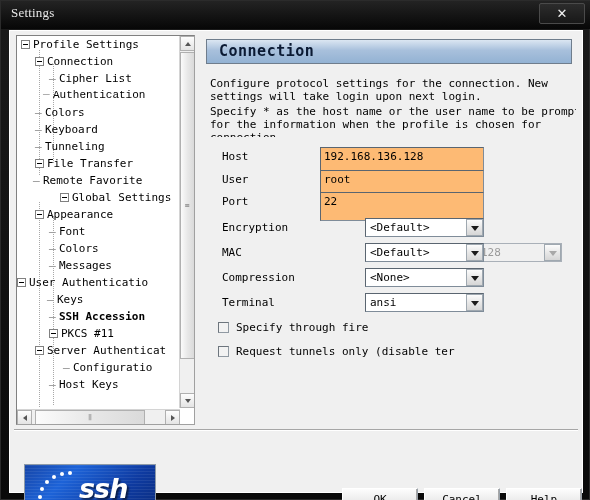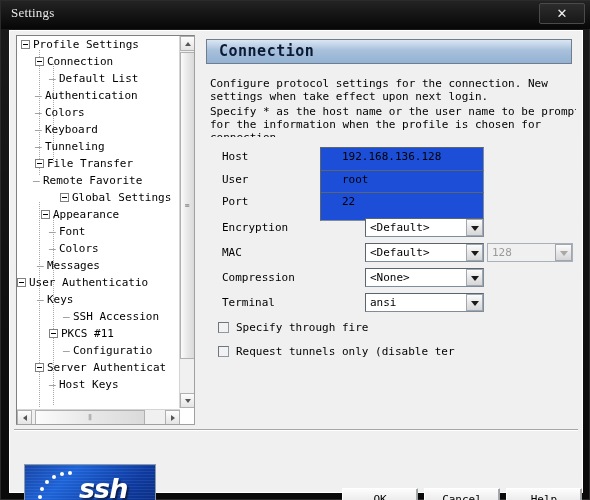--- a/index.html
+++ b/index.html
@@ -226,28 +226,28 @@
     left: 12px; top: 3px;
     font-family: "DejaVu Sans Mono", "Liberation Mono", monospace;
     font-size: 11px;
     color: #000000;
     white-space: nowrap;
   }
   .ftext {
     position: absolute;
     left: 110px; top: 0;
     width: 164px; height: 29px;
-    background: #1d4ed8;
+    background: #fdba74;
     border: 1px solid #7f8c99;
     border-top-color: #5a6570;
     border-left-color: #5a6570;
     font-family: "DejaVu Sans Mono", "Liberation Mono", monospace;
     font-size: 11px;
     color: #000000;
-    padding: 0 0 0 21px;
+    padding: 0 0 0 3px;
     line-height: 17px;
     white-space: nowrap;
     overflow: hidden;
     cursor: text;
   }
   .fcombo {
     position: absolute;
     left: 155px; top: 0;
     width: 119px; height: 19px;
     background: #ffffff;
@@ -285,21 +285,21 @@
   .fcombo.disabled {
     background: #f0f0f0;
     border-color: #a9b0b8;
   }
   .fcombo.disabled .cval { color: #9a9a9a; }
   .fcombo.disabled .cbtn::after { border-top-color: #a8a8a8; }
 
   
   #keylen-combo {
     position: absolute;
-    left: 285px; top: 208px;
+    left: 274px; top: 208px;
     width: 86px; height: 19px;
   }
 
   
   .chkrow {
     position: absolute;
     left: 16px;
     height: 16px;
   }
   .chkbox {
@@ -397,38 +397,38 @@
   <div id="client">
 
     <div id="tree-panel">
       <div id="tree-inner">
           <div class="vline" style="left: 22px; top: 14px; height: 126px;"></div>
           <div class="vline" style="left: 22px; top: 166px; height: 212px;"></div>
           <div class="vline" style="left: 36px; top: 28px; height: 100px;"></div>
           <div class="vline" style="left: 36px; top: 180px; height: 190px;"></div>
           <div class="tree-row" style="padding-left: 4px;"><span class="tw"></span><span class="tree-label">Profile Settings</span></div>
           <div class="tree-row" style="padding-left: 18px;"><span class="tw"></span><span class="tree-label">Connection</span></div>
-          <div class="tree-row" style="padding-left: 32px;"><span class="dots">─</span><span class="tree-label">Default List</span></div>
-          <div class="tree-row" style="padding-left: 18px;"><span class="dots">─</span><span class="tree-label">Authentication</span></div>
+          <div class="tree-row" style="padding-left: 32px;"><span class="dots">─</span><span class="tree-label">Cipher List</span></div>
+          <div class="tree-row" style="padding-left: 26px; font-family: Liberation Mono, monospace;"><span class="dots">─</span><span class="tree-label">Authentication</span></div>
           <div class="tree-row" style="padding-left: 18px;"><span class="dots">─</span><span class="tree-label">Colors</span></div>
           <div class="tree-row" style="padding-left: 18px;"><span class="dots">─</span><span class="tree-label">Keyboard</span></div>
           <div class="tree-row" style="padding-left: 18px;"><span class="dots">─</span><span class="tree-label">Tunneling</span></div>
           <div class="tree-row" style="padding-left: 18px;"><span class="tw"></span><span class="tree-label">File Transfer</span></div>
           <div class="tree-row" style="padding-left: 16px;"><span class="dots">─</span><span class="tree-label">Remote Favorite</span></div>
           <div class="tree-row" style="padding-left: 16px; margin-left: 27px;"><span class="tw"></span><span class="tree-label">Global Settings</span></div>
-          <div class="tree-row" style="padding-left: 24px;"><span class="tw"></span><span class="tree-label">Appearance</span></div>
+          <div class="tree-row" style="padding-left: 18px;"><span class="tw"></span><span class="tree-label">Appearance</span></div>
           <div class="tree-row" style="padding-left: 32px;"><span class="dots">─</span><span class="tree-label">Font</span></div>
           <div class="tree-row" style="padding-left: 32px;"><span class="dots">─</span><span class="tree-label">Colors</span></div>
-          <div class="tree-row" style="padding-left: 20px;"><span class="dots">─</span><span class="tree-label">Messages</span></div>
+          <div class="tree-row" style="padding-left: 32px;"><span class="dots">─</span><span class="tree-label">Messages</span></div>
           <div class="tree-row" style=""><span class="tw"></span><span class="tree-label">User Authenticatio</span></div>
-          <div class="tree-row" style="padding-left: 20px;"><span class="dots">─</span><span class="tree-label">Keys</span></div>
-          <div class="tree-row" style="padding-left: 46px;"><span class="dots">─</span><span class="tree-label">SSH Accession</span></div>
+          <div class="tree-row" style="padding-left: 30px;"><span class="dots">─</span><span class="tree-label">Keys</span></div>
+          <div class="tree-row" style="padding-left: 32px; font-weight: bold;"><span class="dots">─</span><span class="tree-label">SSH Accession</span></div>
           <div class="tree-row" style="padding-left: 32px;"><span class="tw"></span><span class="tree-label">PKCS #11</span></div>
+          <div class="tree-row" style="padding-left: 18px;"><span class="tw"></span><span class="tree-label">Server Authenticat</span></div>
           <div class="tree-row" style="padding-left: 46px;"><span class="dots">─</span><span class="tree-label">Configuratio</span></div>
-          <div class="tree-row" style="padding-left: 18px;"><span class="tw"></span><span class="tree-label">Server Authenticat</span></div>
           <div class="tree-row" style="padding-left: 32px;"><span class="dots">─</span><span class="tree-label">Host Keys</span></div>
         </div>
 
       <div id="tree-vscroll">
         <div class="sb-btn" style="left:0;top:0;width:15px;height:15px;">
           <span class="sb-arrow arr-up"></span>
         </div>
         <div class="sb-thumb" style="left:0;top:16px;width:15px;height:307px;">
           <span class="sb-grip">≡</span>
         </div>
@@ -450,21 +450,21 @@
       </div>
     </div>
 
     <div id="content">
 
       <div id="section-header">
         <div id="section-title">Connection</div>
       </div>
 
       <div class="desc" id="desc1">Configure protocol settings for the connection. New
-settings when take effect upon next login.</div>
+settings will take login upon next login.</div>
       <div class="desc" id="desc2">Specify * as the host name or the user name to be prompted
 for the information when the profile is chosen for</div>
       <div class="desc" id="desc3">connection.</div>
 
       <div class="frow" style="top:112px;">
         <span class="flabel">Host</span>
         <div class="ftext">192.168.136.128</div>
       </div>
 
       <div class="frow" style="top:135px;">

